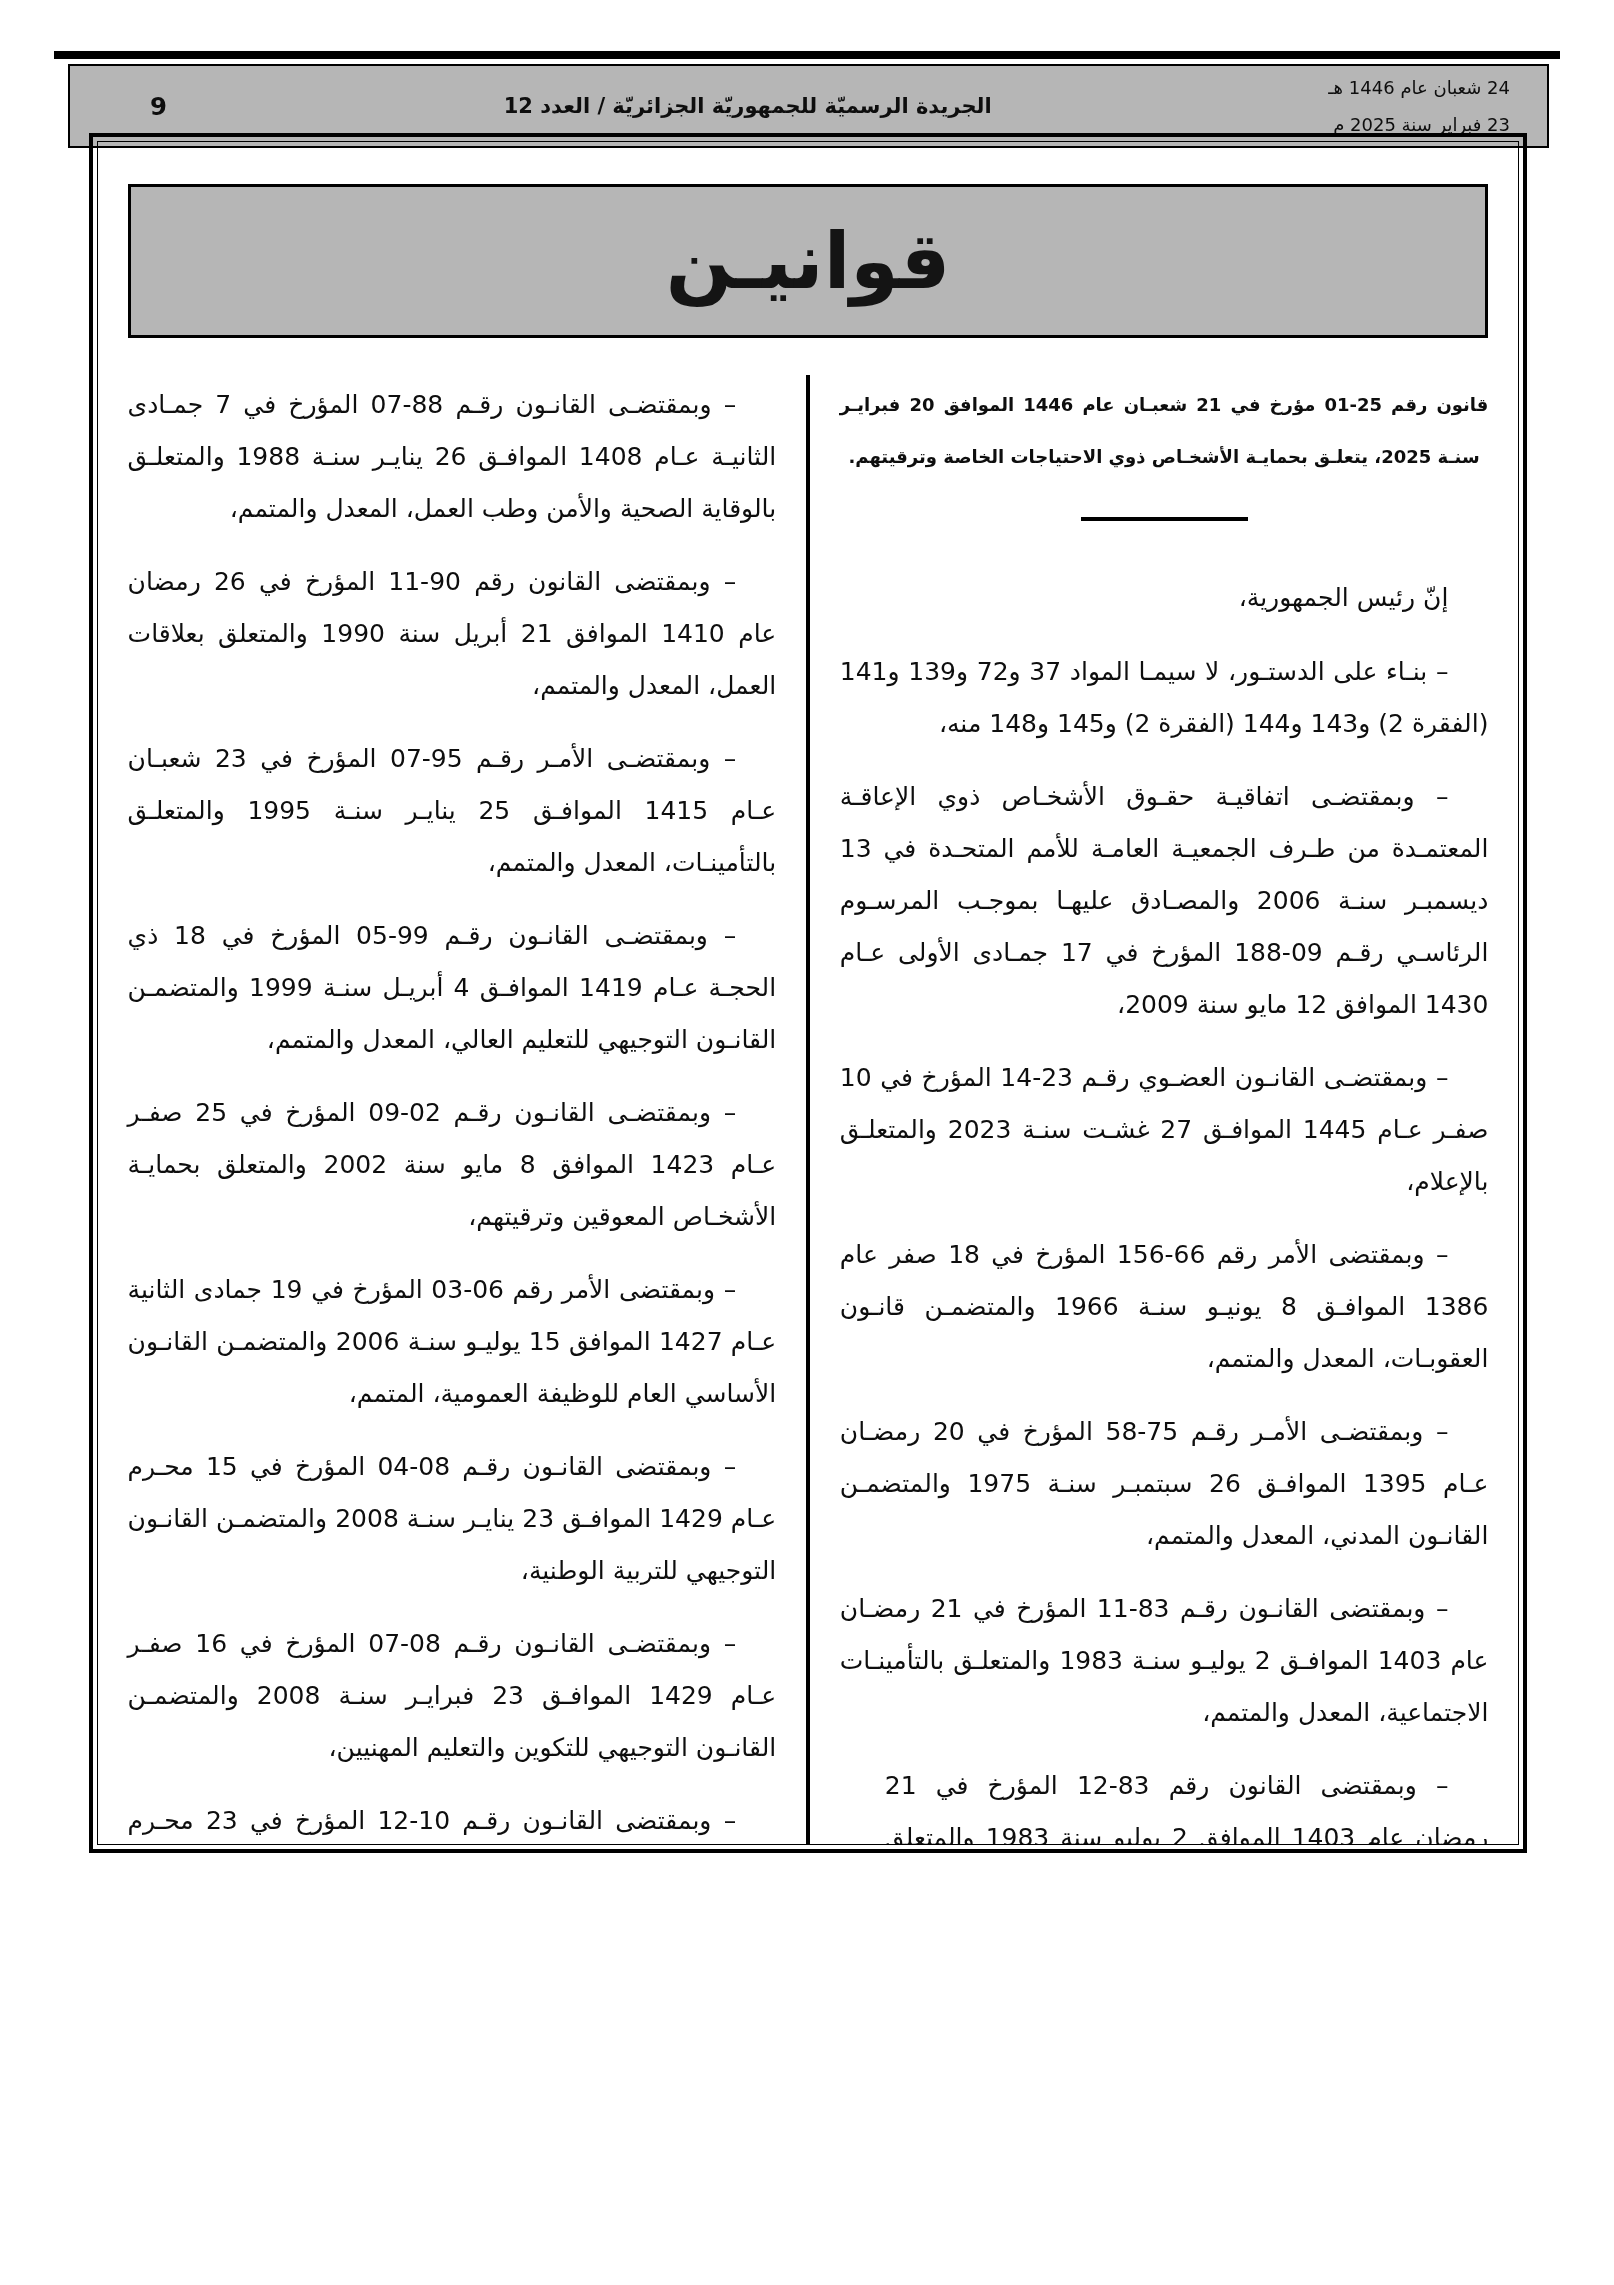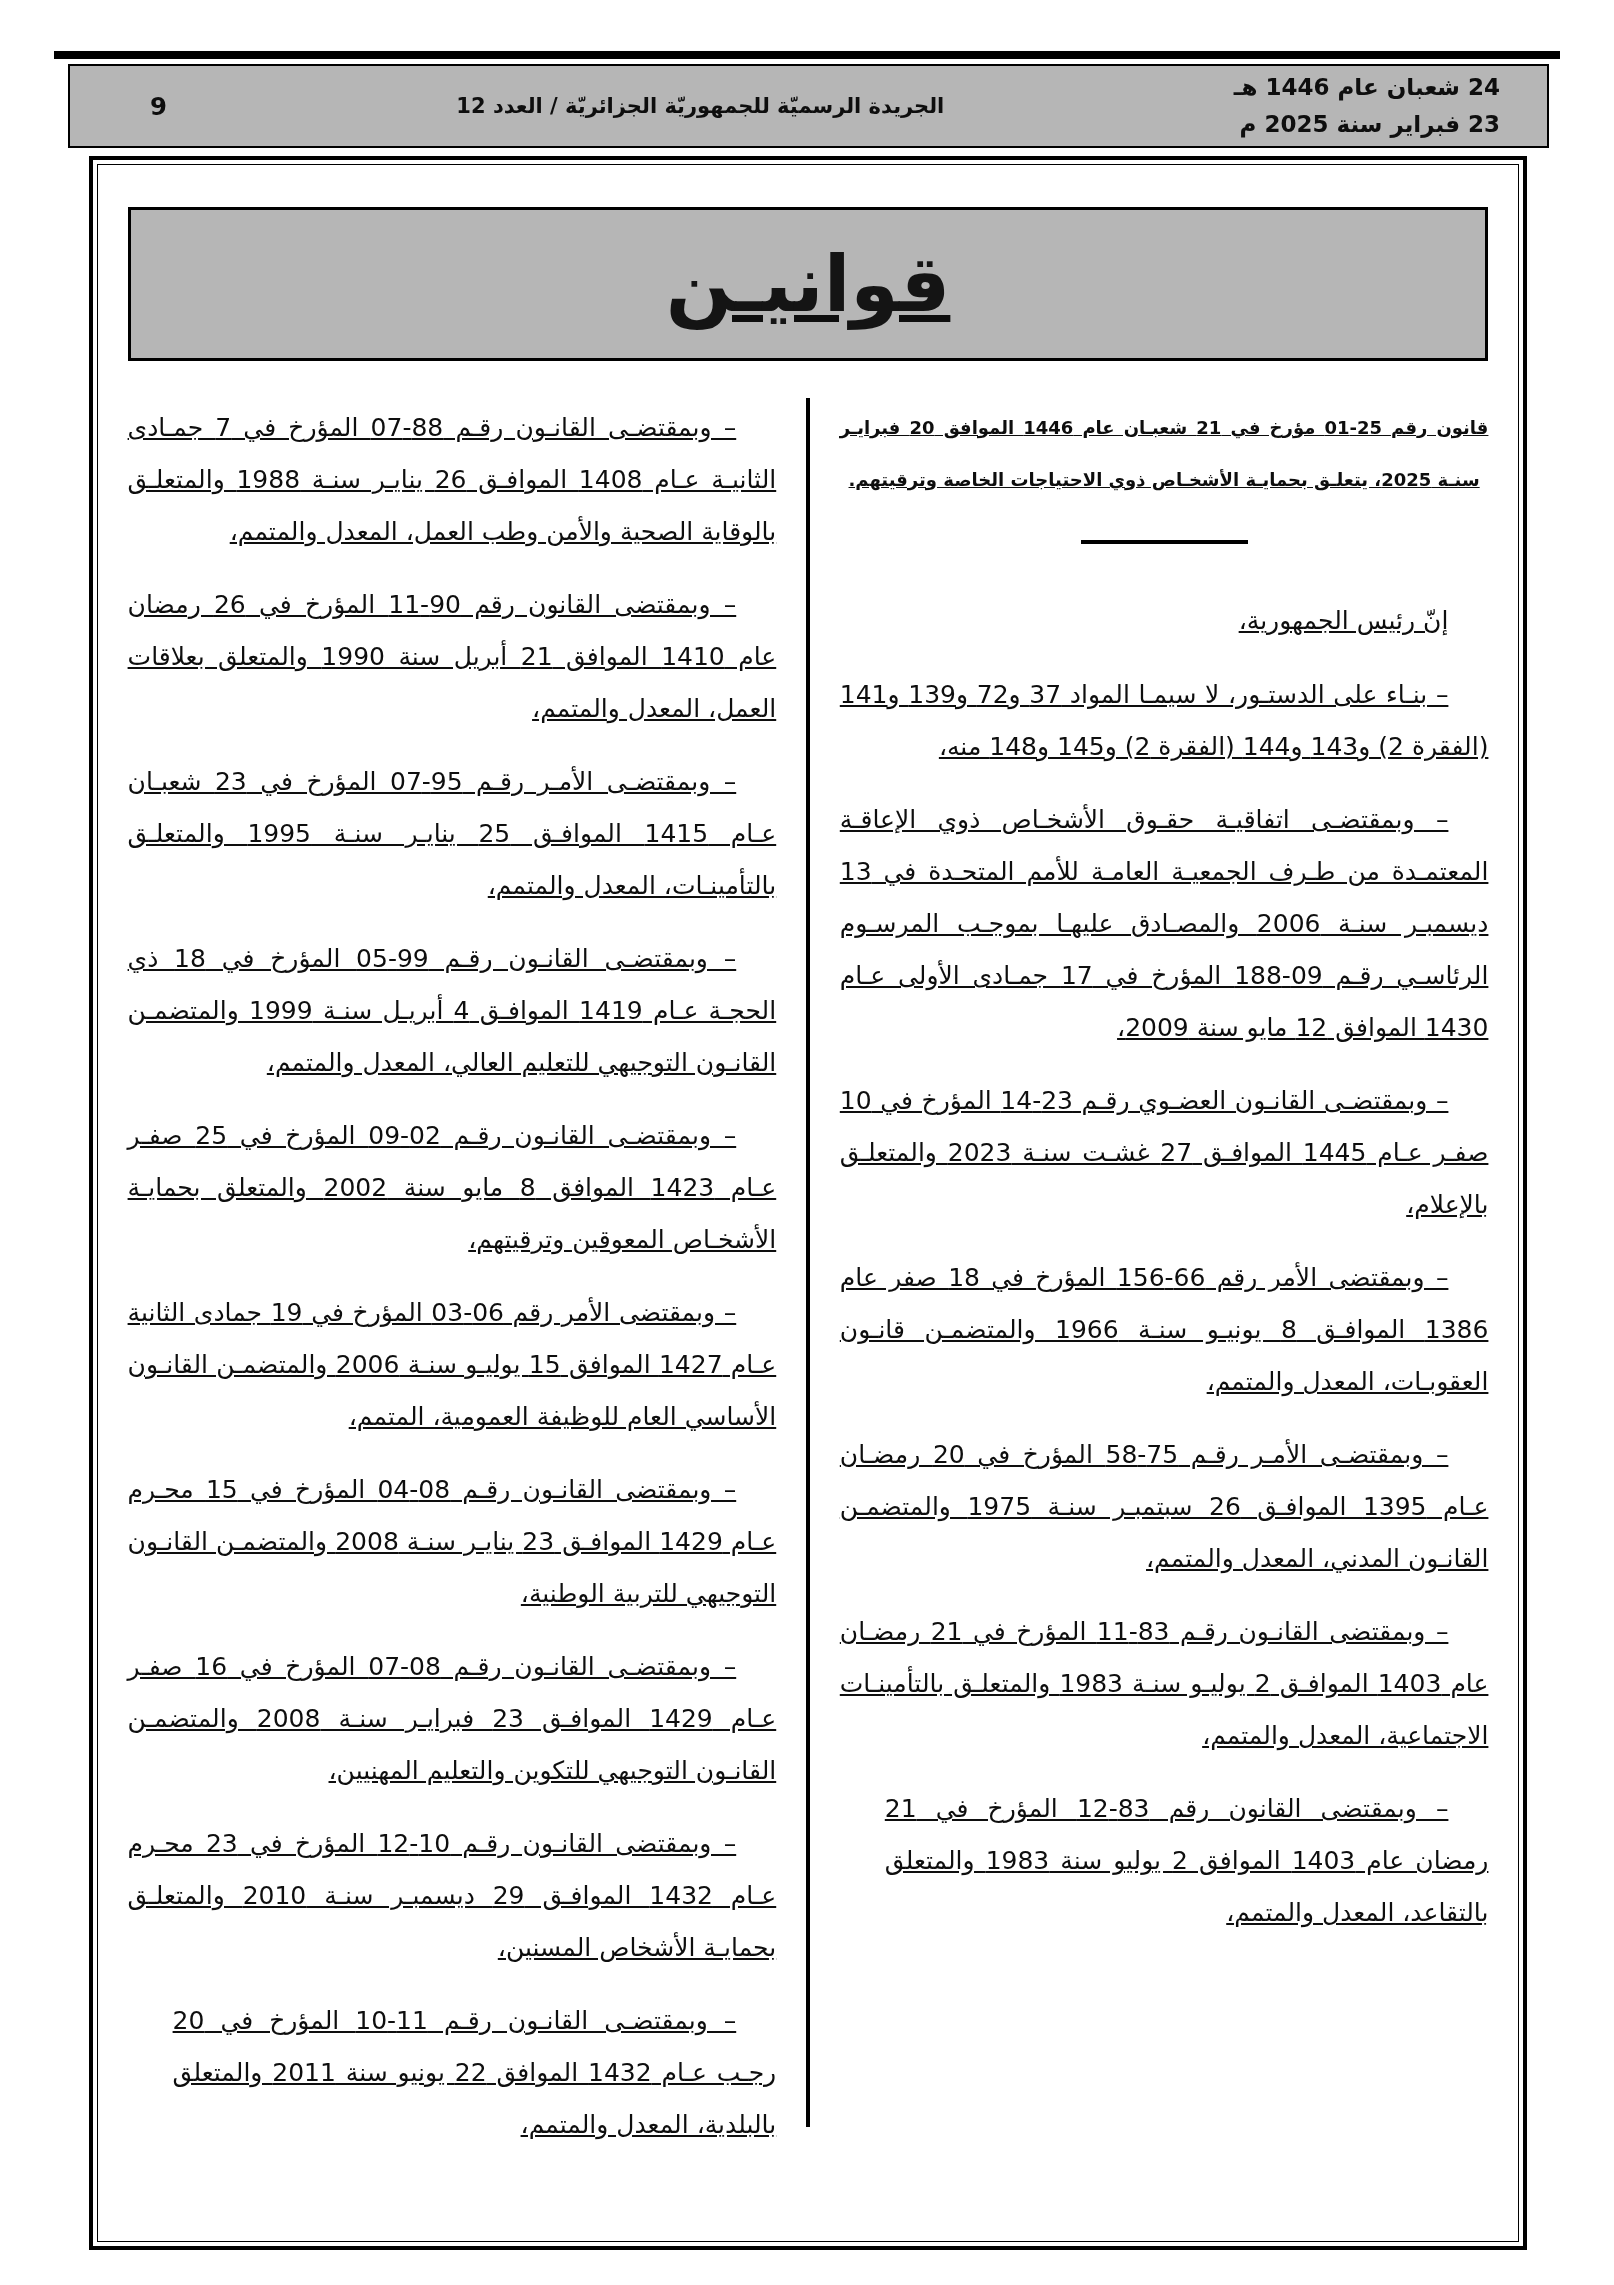--- a/index.html
+++ b/index.html
@@ -18,40 +18,39 @@
   .header-bar{
     position:absolute;left:68px;top:64px;
     width:1481px;height:84px;
     background:#b6b6b6;
     border:2.7px solid #000;
     box-sizing:border-box;
     direction:rtl;
     display:flex;align-items:center;
   }
   .header-dates{
-    padding-right:47px;
+    padding-right:37px;
     text-align:right;
-    font-weight:bold;font-size:23px;line-height:37px;
+    font-weight:normal;font-size:18px;line-height:37px;
     white-space:nowrap;
   }
   .header-title{
     flex:1;text-align:center;
     font-weight:bold;font-size:21px;
   }
   .header-pagenum{
     padding-left:80px;
     font-size:24.4px;font-weight:bold;
   }
   .frame{
-    position:absolute;left:89px;top:156px;
-    width:1438px;height:2094px;
+    position:absolute;left:89px;top:133px;
+    width:1438px;height:1720px;
     box-sizing:border-box;
     border:4.5px solid #000;
     padding:3.6px;
-    text-decoration:underline;
   }
   .frame-inner{
     width:100%;height:100%;
     box-sizing:border-box;
     border:1.8px solid #000;
     overflow:hidden;
   }
   .banner{
     margin:42px 30px 34px 30px;
     height:154px;

